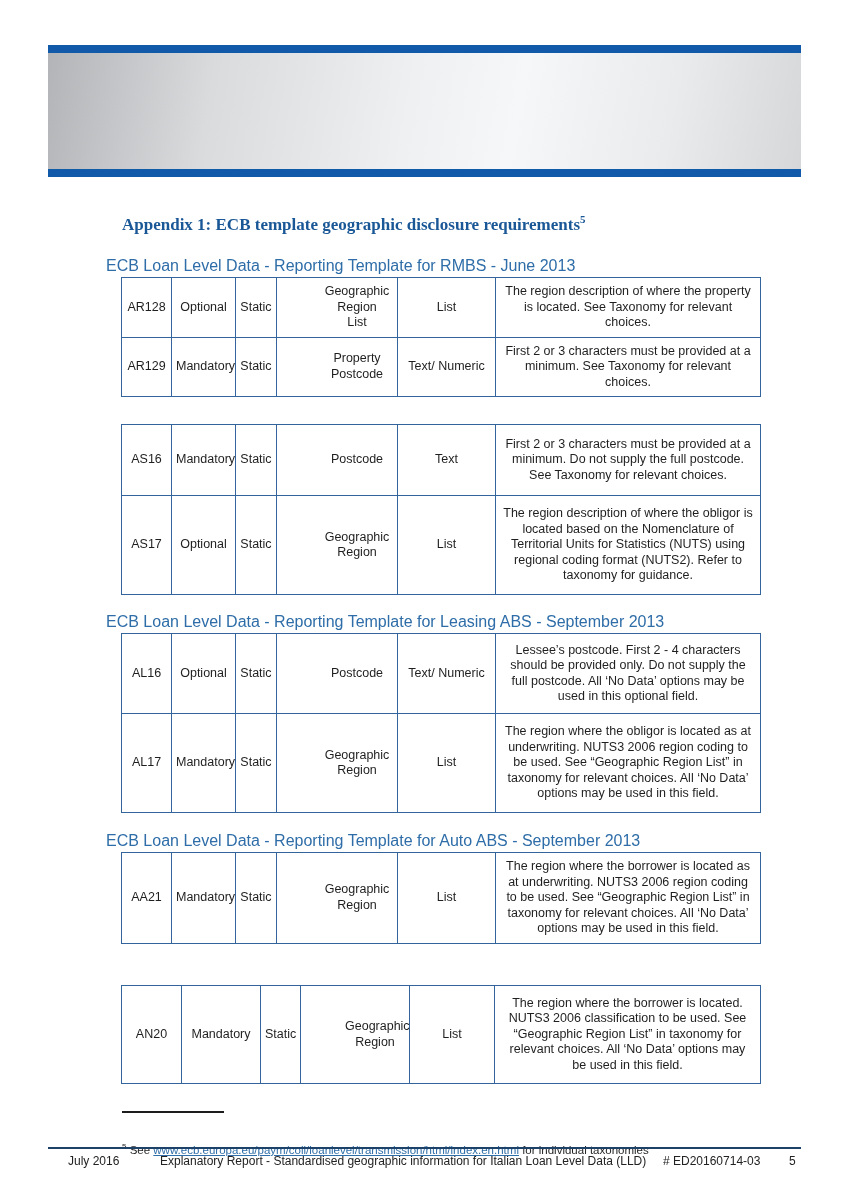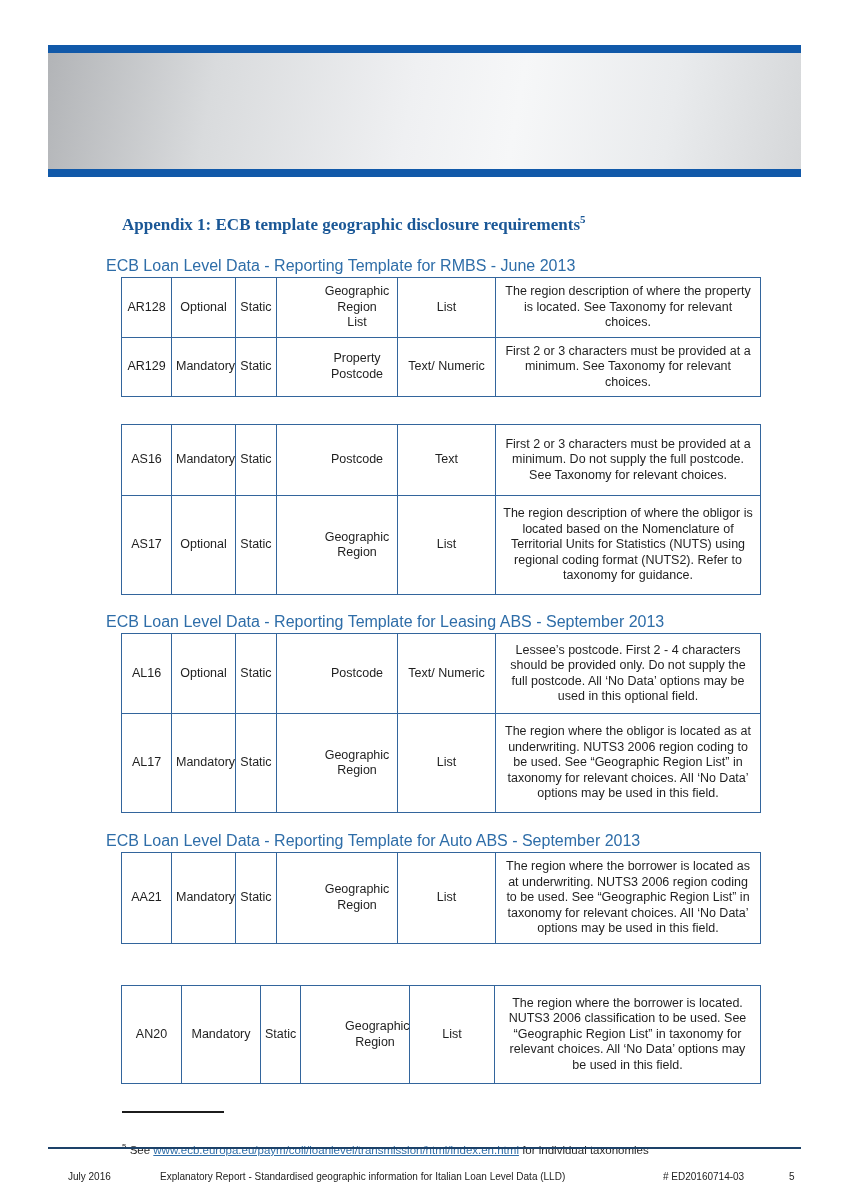--- a/index.html
+++ b/index.html
@@ -46,21 +46,21 @@
   .t-cf col:nth-child(5){width:85px;} .t-cf col:nth-child(6){width:266px;}
 
   
   .fn-rule{position:absolute;left:122px;top:1111px;width:102px;height:2px;background:#1c1c1c;}
   .footnote{position:absolute;left:122px;top:1117px;font-size:11.5px;color:var(--text);margin-top:25px;}
   .footnote sup{font-size:8px;}
   .footnote a{color:var(--link);text-decoration:underline;}
 
   
   .ft-rule{position:absolute;left:48px;top:1147px;width:753px;height:2px;background:var(--footer-line);}
-  .footer{position:absolute;left:0;top:1154px;width:849px;height:16px;font-size:10px;color:#222;margin-top:17px;}
+  .footer{position:absolute;left:0;top:1154px;width:849px;height:16px;font-size:12px;color:#222;}
   .footer .f-date{position:absolute;left:68px;}
   .footer .f-title{position:absolute;left:160px;}
   .footer .f-docid{position:absolute;left:663px;}
   .footer .f-page{position:absolute;left:789px;}
 </style>
 </head>
 <body>
 
 <div class="page">
 

